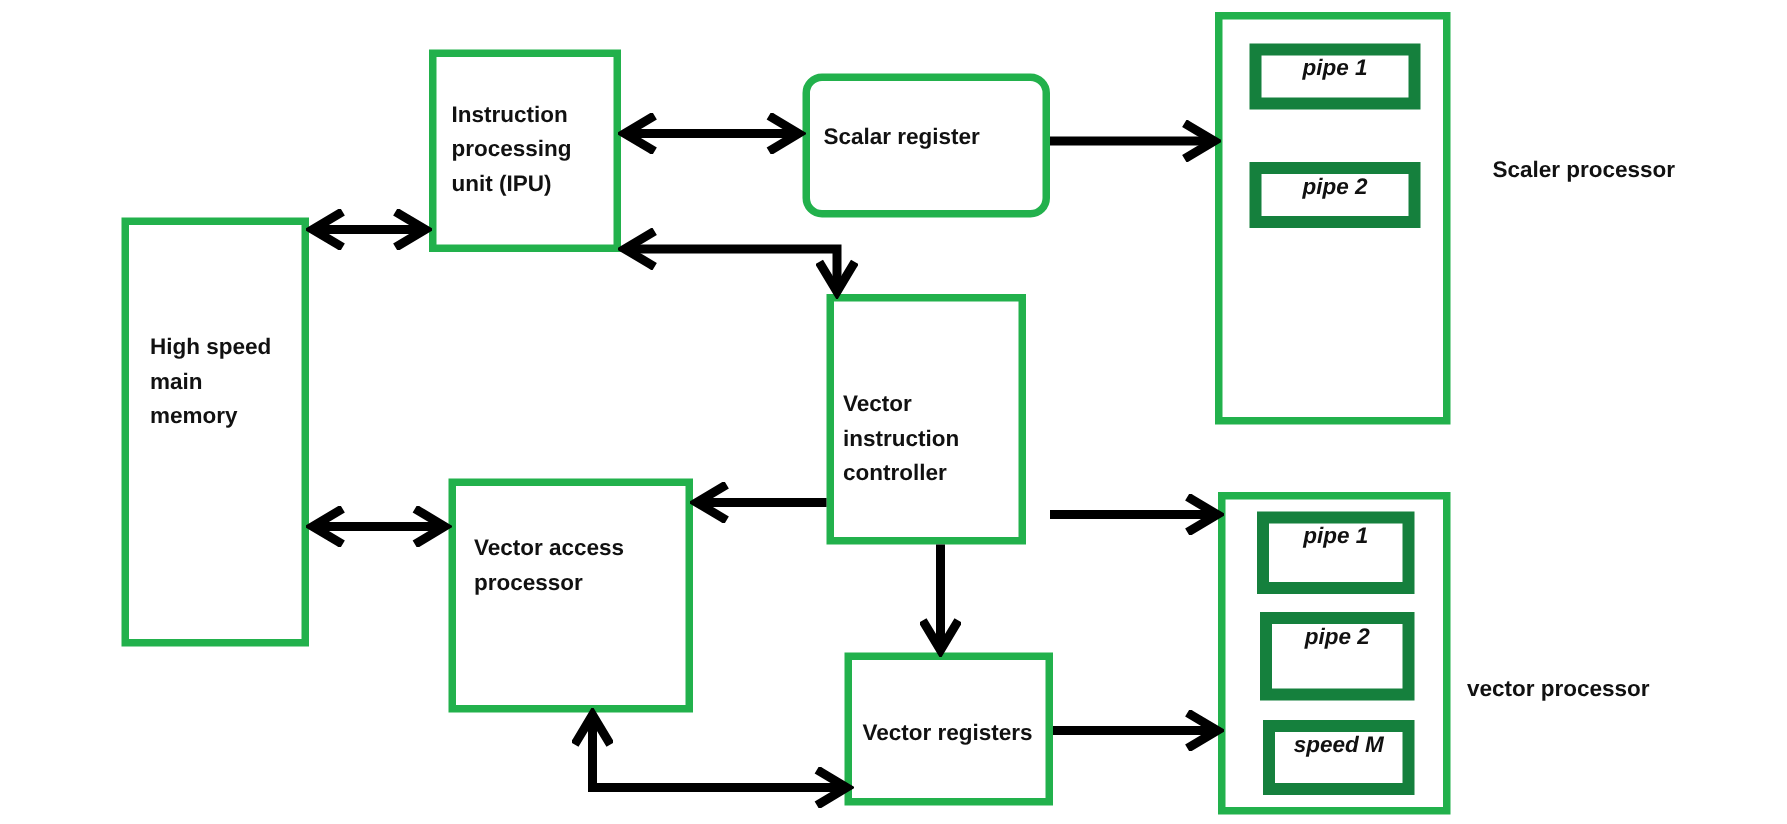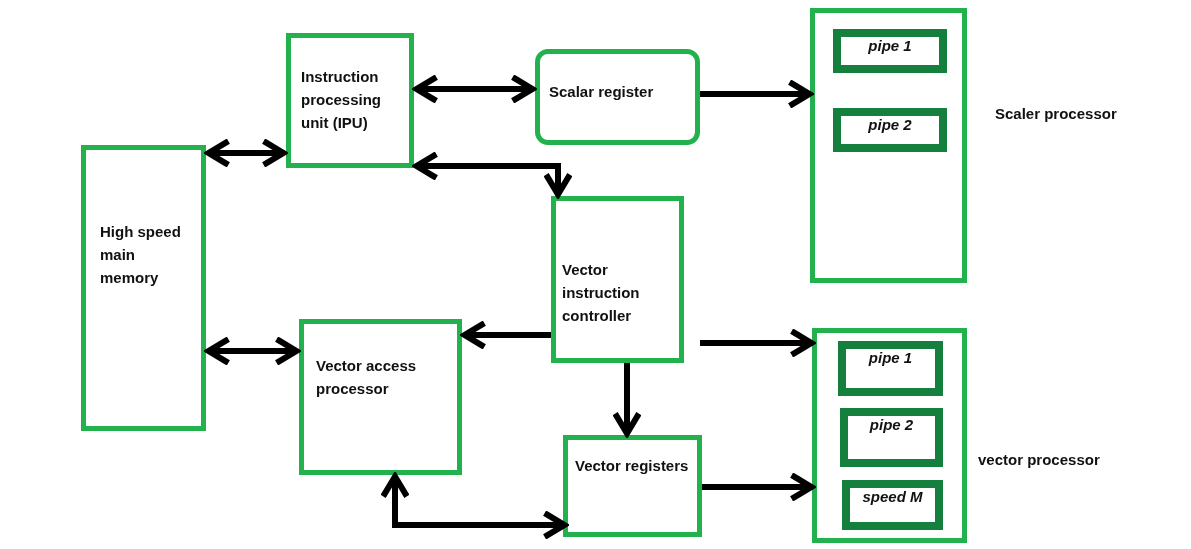--- a/index.html
+++ b/index.html
@@ -126,21 +126,21 @@
   <div class="side-label" style="left:995px; top:105px;">Scaler processor</div>
 
   <div class="gbox" style="left:551px; top:196px; width:133px; height:167px; padding:57px 0 0 6px;">
     <div class="node-label">Vector instruction controller</div>
   </div>
 
   <div class="gbox" style="left:299px; top:319px; width:163px; height:156px; padding:30px 4px 0 12px;">
     <div class="node-label">Vector access processor</div>
   </div>
 
-  <div class="gbox" style="left:563px; top:435px; width:139px; height:102px; padding:14px 0 0 7px;">
+  <div class="gbox" style="left:563px; top:435px; width:139px; height:102px; padding:37px 0 0 7px;">
     <div class="node-label" style="white-space:nowrap;">Vector registers</div>
   </div>
 
   <div class="gbox" style="left:812px; top:328px; width:155px; height:215px;">
     <div class="pipe" style="left:21px; top:8px; width:105px; height:55px;">
       <span class="pipe-label">pipe 1</span>
     </div>
     <div class="pipe" style="left:23px; top:75px; width:103px; height:59px;">
       <span class="pipe-label">pipe 2</span>
     </div>

